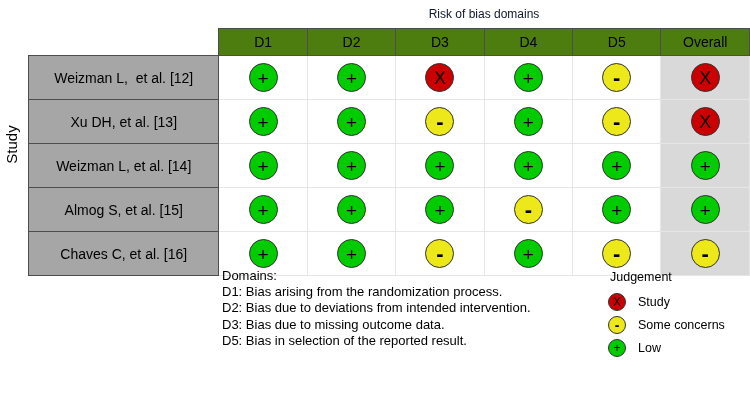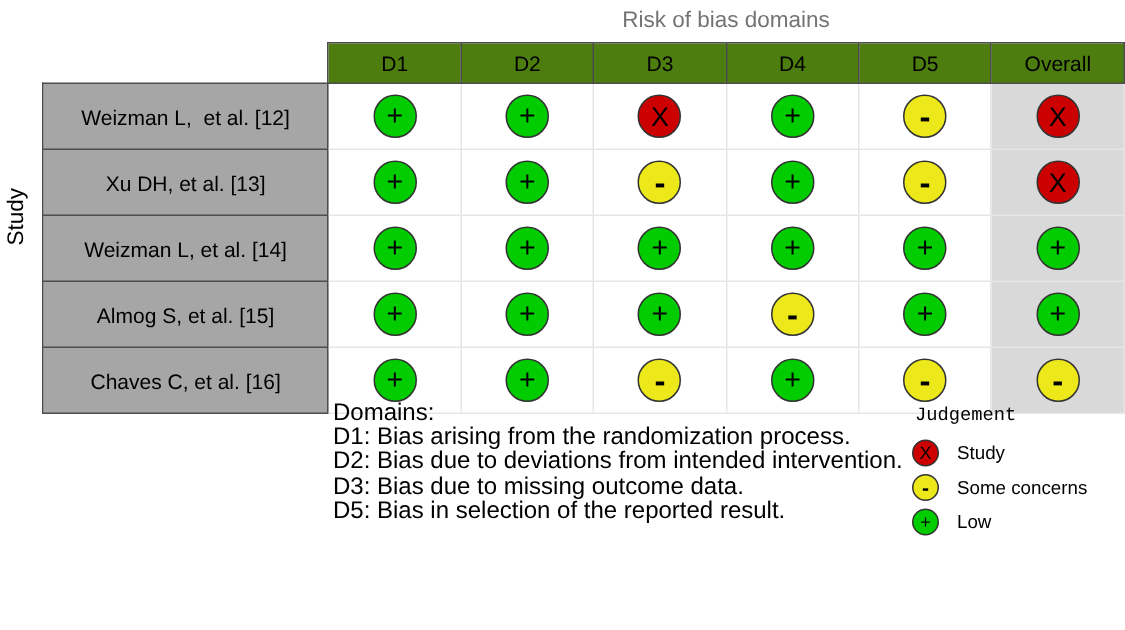--- a/index.html
+++ b/index.html
@@ -16,23 +16,23 @@
     position: relative;
   }
 
   
   #plot-title {
     position: absolute;
     left: 220px;
     top: 4px;
     width: 528px;
     text-align: center;
-    font-size: 15px;
+    font-size: 12px;
     line-height: 20px;
-    color: #737373;
+    color: #0f172a;
   }
 
   
   #y-axis-label {
     position: absolute;
     left: -24px;
     top: 136px;
     width: 70px;
     text-align: center;
     font-size: 15px;
@@ -123,38 +123,37 @@
   .dot.some   { background: #ece81a; }
   .dot.high   { background: #cc0000; }
   .dot.high .glyph { font-size: 18px; }
   .dot.some .glyph { font-size: 22px; font-weight: bold; }
 
   
   #domains-key {
     position: absolute;
     left: 222px;
     top: 268px;
-    font-size: 16px;
+    font-size: 13px;
     line-height: 16.2px;
     color: #000;
   }
   #domains-key div { white-space: nowrap; }
 
   
   #judgement-legend {
     position: absolute;
     left: 608px;
     top: 270px;
     font-size: 12.5px;
     color: #000;
   }
   #judgement-legend .legend-title {
     margin-bottom: 6px;
     padding-left: 2px;
-    font-family: Liberation Mono, monospace;
   }
   .legend-row {
     display: flex;
     align-items: center;
     height: 23px;
   }
   .legend-row .dot {
     width: 18px;
     height: 18px;
     border-width: 1px;

